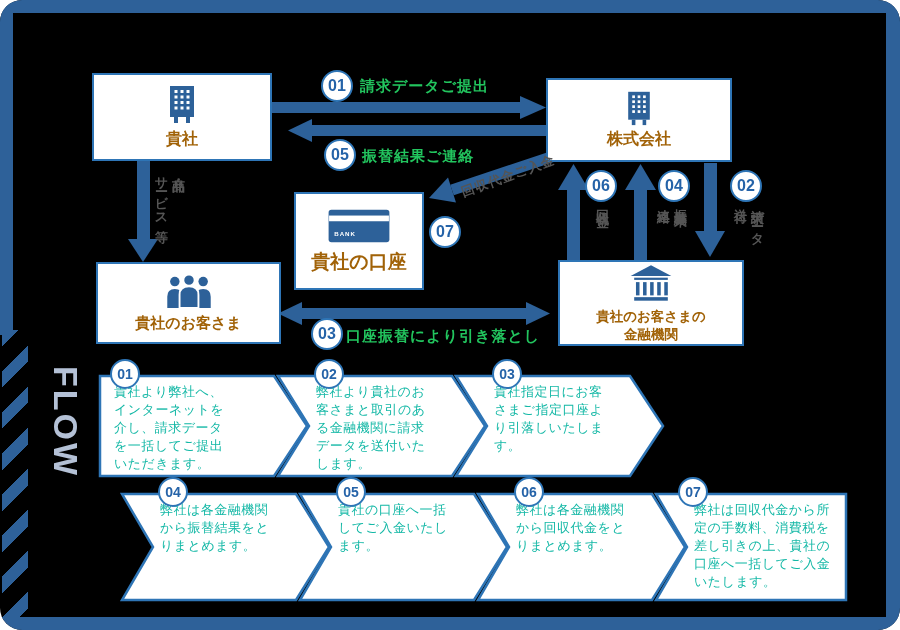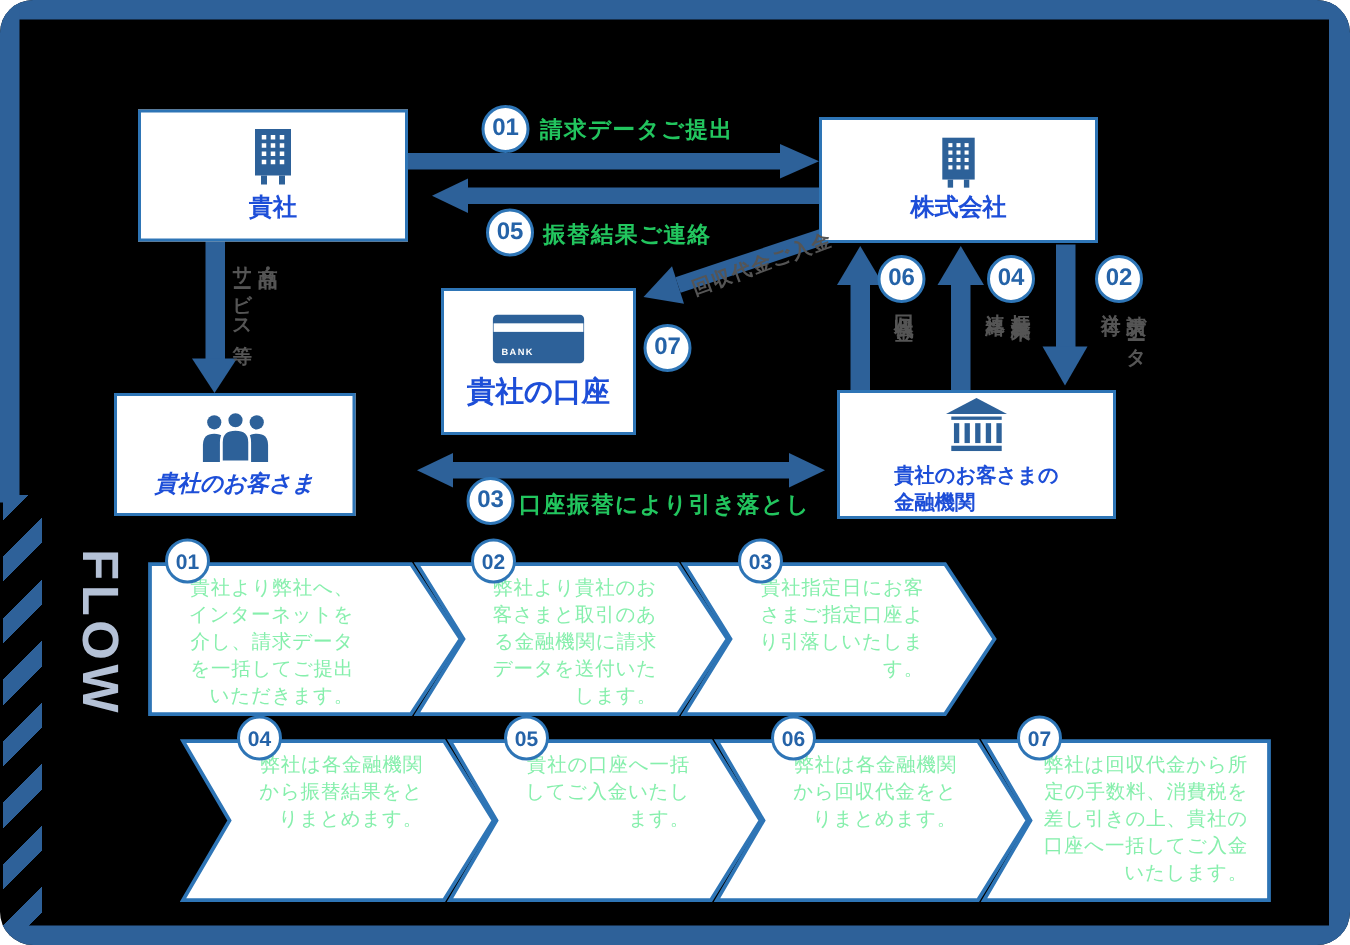--- a/index.html
+++ b/index.html
@@ -13,21 +13,21 @@
   .frame-left{position:absolute;left:0;top:0;width:13px;height:335px;background:#2e6199;}
   .frame-zigzag{position:absolute;left:2px;top:330px;width:26px;height:288px;
     background:repeating-linear-gradient(135deg,#2e6199 0 12px,transparent 12px 29px);}
 
   
   svg.arrows{position:absolute;left:0;top:0;z-index:1;}
 
   
   .node{position:absolute;z-index:2;background:#fff;border:2px solid #2e75b6;box-sizing:border-box;
         display:flex;flex-direction:column;align-items:center;justify-content:center;gap:5px;}
-  .node .label{color:#1d4ed8;font-weight:bold;text-align:left;line-height:1.3;}
+  .node .label{color:#a16207;font-weight:bold;text-align:center;line-height:1.3;}
   .node svg{fill:#2d6199;}
   .prelines{white-space:pre-line;}
 
   
   .num{position:absolute;z-index:3;width:32px;height:32px;box-sizing:border-box;background:#fff;
        border:2px solid #2e75b6;border-radius:50%;color:#2563a8;font-weight:bold;font-size:16px;
        display:flex;align-items:center;justify-content:center;}
   .num.sm{width:30px;height:30px;font-size:14px;}
 
   
@@ -35,22 +35,22 @@
   .vtext{position:absolute;z-index:3;writing-mode:vertical-rl;white-space:pre-line;color:#555;
          font-weight:bold;font-size:13px;line-height:17px;letter-spacing:2px;}
   .rot-label{position:absolute;z-index:3;color:#555;font-weight:bold;font-size:13px;letter-spacing:1px;
          transform:rotate(-20deg);transform-origin:left center;white-space:nowrap;}
 
   
   .flow-heading{position:absolute;left:46px;top:366px;z-index:2;writing-mode:vertical-rl;
         color:#b4c1d6;font-weight:bold;font-size:34px;letter-spacing:3px;}
   .flow-item{position:absolute;z-index:2;}
   .flow-item svg{position:absolute;left:0;top:0;}
-  .flow-item p{position:absolute;top:9px;margin:0;color:#86efac;font-size:13px;line-height:18px;
-        letter-spacing:0.5px;word-break:break-all;z-index:2;text-align:right;}
+  .flow-item p{position:absolute;top:9px;margin:0;color:#14b8a6;font-size:13px;line-height:18px;
+        letter-spacing:0.5px;word-break:break-all;z-index:2;}
   .flow-item .num{top:-15px;}
   .p-flat{left:16px;width:122px;}
   .p-notch{left:40px;width:122px;}
   .p-wide{left:40px;width:138px;}
 </style>
 </head>
 <body>
 
 <div class="canvas">
 
@@ -146,21 +146,21 @@
 
   <div class="node" style="left:294px;top:192px;width:130px;height:98px;">
     <svg viewBox="0 0 68 40" width="66" height="38">
       <rect x="2" y="3" width="64" height="34" rx="3"></rect>
       <rect x="2.5" y="9" width="63" height="6" fill="#fff"></rect>
       <text x="8" y="31" font-size="6.5" fill="#fff" font-weight="bold" letter-spacing="1">BANK</text>
     </svg>
     <div class="label" style="font-size:19px;">貴社の口座</div>
   </div>
 
-  <div class="node" style="left:76px;top:262px;width:161px;height:82px;font-style:italic;">
+  <div class="node" style="left:96px;top:262px;width:185px;height:82px;">
     <svg viewBox="0 0 52 36" width="50" height="34">
       <circle cx="11" cy="8" r="5"></circle>
       <path d="M3 36 v-12 q0-8 8-8 q8 0 8 8 v12 z"></path>
       <circle cx="41" cy="8" r="5"></circle>
       <path d="M33 36 v-12 q0-8 8-8 q8 0 8 8 v12 z"></path>
       <circle cx="26" cy="6.5" r="6" stroke="#fff" stroke-width="2"></circle>
       <path d="M16 36 v-14 q0-9 10-9 q10 0 10 9 v14 z" stroke="#fff" stroke-width="2"></path>
     </svg>
     <div class="label" style="font-size:15px;">貴社のお客さま</div>
   </div>

